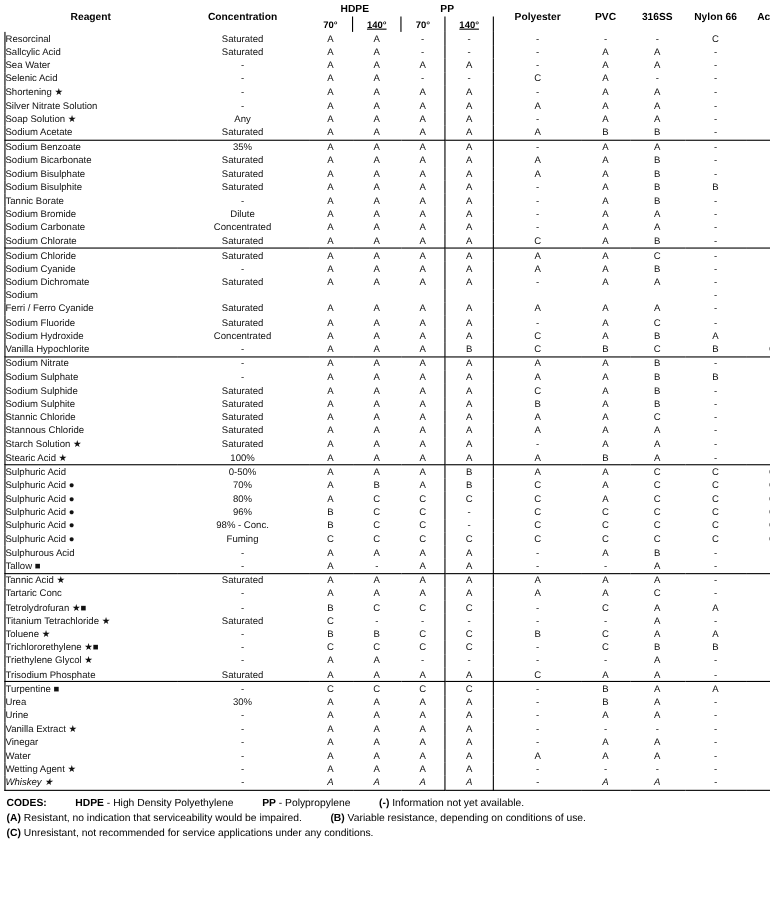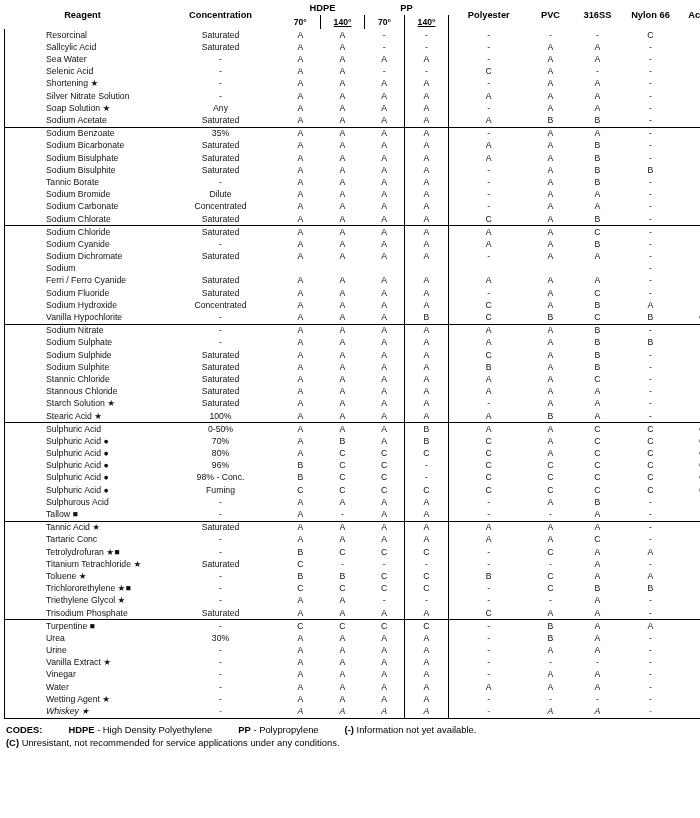--- a/index.html
+++ b/index.html
@@ -96,21 +96,21 @@
     white-space: nowrap;
   }
   td.val {
     text-align: center;
     white-space: nowrap;
   }
   td.val.sep { border-right: 1px solid #000; }
   tr.group-end > td { border-bottom: 1px solid #000; }
   tr.last-row > td { border-bottom: 1.3px solid #000; font-style: italic; }
 
-  tbody tr td:first-child { border-left: 1px solid #000; padding-left: 41px; }
+  tbody tr td:first-child { border-left: 1px solid #000; }
   tbody tr td:last-child  { border-right: 1px solid #000; }
 
   
   .legend {
     margin-top: 4px;
     padding-left: 2px;
     font-size: 9.4px;
     line-height: 13.5px;
     color: #000;
   }
@@ -889,17 +889,22 @@
   </table>
 
   <div class="legend">
     <div class="ln">
       <b>CODES:</b><span class="sp-lg"></span><b>HDPE</b>
       <span>- High Density Polyethylene</span><span class="sp-lg"></span><b>PP</b>
       <span>- Polypropylene</span><span class="sp-lg"></span><b>(-)</b>
       <span>Information not yet available.</span>
     </div>
     <div class="ln">
+      <b>(A)</b>
+      <span>Resistant, no indication that serviceability would be impaired.</span><span class="sp-lg"></span><b>(B)</b>
+      <span>Variable resistance, depending on conditions of use.</span>
+    </div>
+    <div class="ln">
       <b>(C)</b>
       <span>Unresistant, not recommended for service applications under any conditions.</span>
     </div>
   </div>
 </div>
 
 </body></html>

